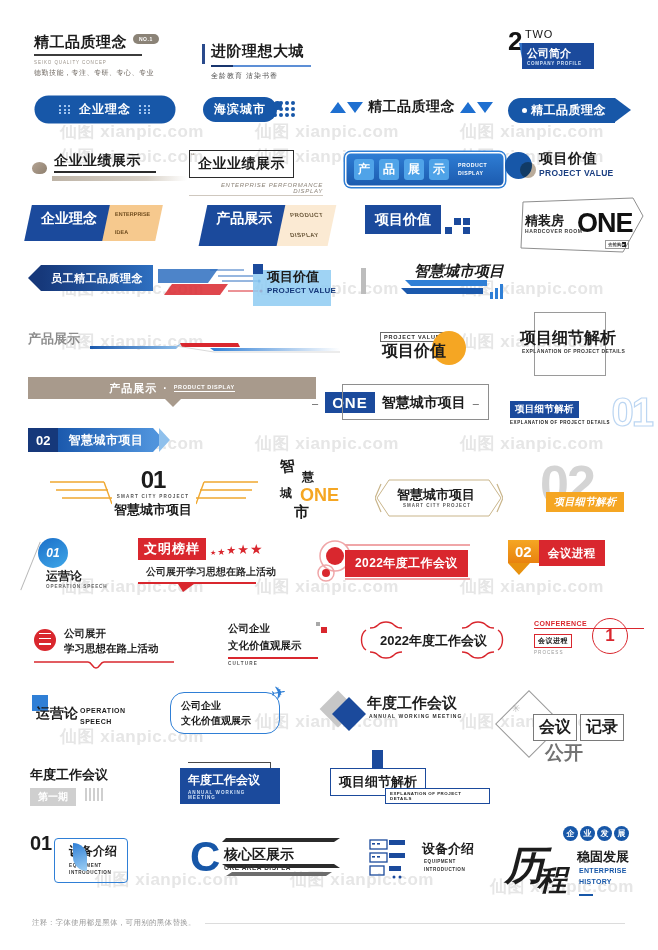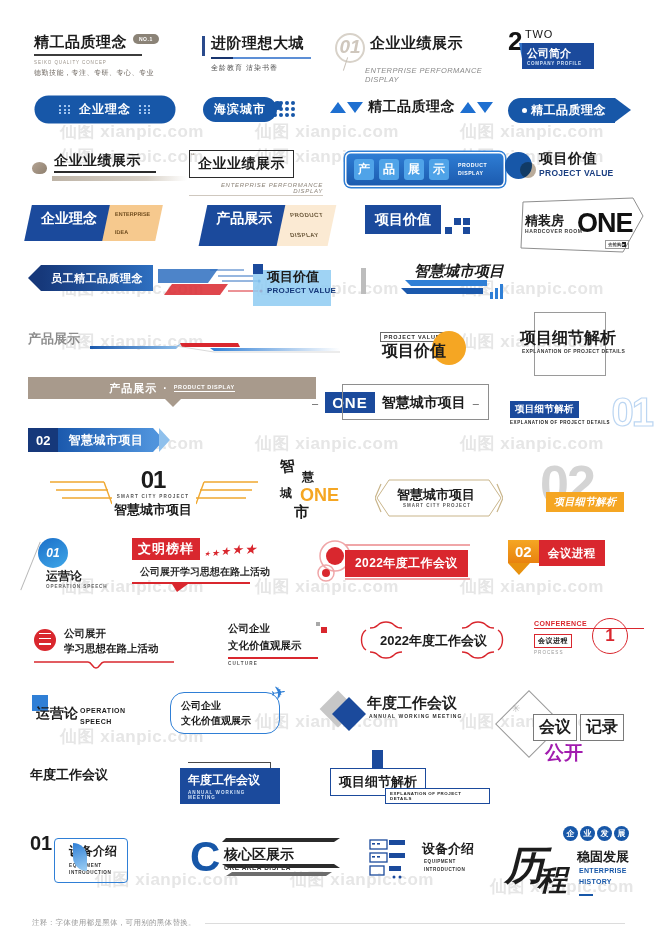--- a/index.html
+++ b/index.html
@@ -243,21 +243,21 @@
   .n2 .l{font-size:10px;font-weight:700;color:#1c1c1c;line-height:1.5;}
   .n2 .plane{position:absolute;right:-6px;top:-10px;font-size:18px;color:#2f7fd6;transform:rotate(-10deg);}
 
   .n3 .dia{position:absolute;left:0;top:2px;width:26px;height:26px;background:#c7c7c7;transform:rotate(45deg);}
   .n3 .dia2{position:absolute;left:12px;top:8px;width:24px;height:24px;background:#1b4a9c;transform:rotate(45deg);}
   .n3 .ttl{position:absolute;left:42px;top:0;font-size:15px;font-weight:700;color:#1c1c1c;}
   .n3 .sub{position:absolute;left:44px;top:19px;font-size:5px;font-weight:700;color:#333;letter-spacing:1px;}
 
   .n4 .dia{position:absolute;left:0;top:0;width:46px;height:46px;border:1px solid #9a9a9a;transform:rotate(45deg);}
   .n4 .b1{border:1px solid #7a7a7a;background:#fff;font-size:16px;font-weight:700;color:#1c1c1c;padding:2px 5px;}
-  .n4 .gong{color:#a21caf;font-size:19px;font-weight:700;}
+  .n4 .gong{color:#737373;font-size:19px;font-weight:700;}
   .n4 .star{position:absolute;left:6px;top:2px;color:#bfbfbf;font-size:11px;}
 
   .o1 .ttl{font-size:13px;font-weight:700;color:#1c1c1c;}
   .o1 .tag{background:#cfcfcf;color:#fff;font-size:10px;font-weight:700;padding:2px 8px;display:inline-block;margin-top:4px;}
   .o1 .bars{display:inline-flex;gap:2px;margin-left:5px;vertical-align:-1px;}
   .o1 .bars i{width:2px;height:13px;background:#cfcfcf;display:block;}
 
   .o2 .box{background:#1b4a9c;padding:4px 8px;}
   .o2 .ttl{color:#fff;font-size:12px;font-weight:700;}
   .o2 .sub{color:#cfe0f5;font-size:4.6px;font-weight:700;letter-spacing:1px;margin-top:1px;}
@@ -326,33 +326,28 @@
   <div class="wm" style="left:290px;top:868px;">仙图 xianpic.com</div>
   <div class="wm" style="left:490px;top:875px;">仙图 xianpic.com</div>
 
   <div class="tile t1" style="left:34px;top:33px;width:150px;">
     <div class="cn ttl"><span>精工品质理念</span><span class="badge">NO.1</span></div>
     <div class="rule"></div>
     <div class="sub1">SEIKO QUALITY CONCEP</div>
     <div class="sub2">德勤技能，专注、专研、专心、专业</div>
   </div>
 
-  <div class="tile t2" style="left:202px;top:34px;width:130px;">
+  <div class="tile t2" style="left:202px;top:42px;width:130px;">
     <div class="cn ttl">进阶理想大城</div>
     <div class="bar">
         <i></i>
       </div>
     <div class="sub">全龄教育 沽染书香</div>
   </div>
 
-  <div class="tile t3" style="left:335px;top:33px;width:160px;">
-    <div><span class="num">01</span><span class="cn ttl">企业业绩展示</span></div>
-    <div class="slash"></div>
-    <div class="sub">ENTERPRISE PERFORMANCE DISPLAY</div>
-  </div>
 
   <div class="tile t4" style="left:508px;top:28px;width:110px;height:48px;">
     <div class="two">2</div>
     <div class="twoen">TWO</div>
     <div class="tri"></div>
     <div class="box">
       <div class="c">公司简介</div>
       <div class="e">COMPANY PROFILE</div>
     </div>
   </div>
@@ -634,21 +629,21 @@
     <div class="tag">项目细节解析</div>
   </div>
 
   <div class="tile q1" style="left:32px;top:538px;width:110px;height:62px;">
     <div class="slash"></div>
     <div class="circ">01</div>
     <div class="ttl">运营论</div>
     <div class="sub">OPERATION SPEECH</div>
   </div>
 
-  <div class="tile q2" style="left:132px;top:538px;width:150px;font-family:Liberation Serif, serif;">
+  <div class="tile q2" style="left:138px;top:538px;width:150px;">
     <div style="display:flex;align-items:center;gap:4px;">
       <span class="red1">文明榜样</span>
       <span class="stars">
         <i style="font-size:7px">★</i>
           <i style="font-size:9px">★</i>
           <i style="font-size:11px">★</i>
           <i style="font-size:13px">★</i>
           <i style="font-size:14px">★</i>
       </span>
     </div>
@@ -749,20 +744,30 @@
       <span class="b1">会议</span>
       <span class="b1">记录</span>
     </div>
     <div style="position:absolute;left:40px;top:40px;">
       <span class="gong">公开</span>
     </div>
   </div>
 
   <div class="tile o1" style="left:30px;top:766px;width:130px;">
     <div class="ttl">年度工作会议</div>
+    <div>
+      <span class="tag">第一期</span>
+      <span class="bars">
+          <i></i>
+          <i></i>
+          <i></i>
+          <i></i>
+          <i></i>
+        </span>
+    </div>
   </div>
 
   <div class="tile o2" style="left:180px;top:768px;width:100px;height:42px;">
     <div class="fr"></div>
     <div class="box" style="position:relative;display:inline-block;">
       <div class="ttl">年度工作会议</div>
       <div class="sub">ANNUAL WORKING MEETING</div>
     </div>
   </div>
 

